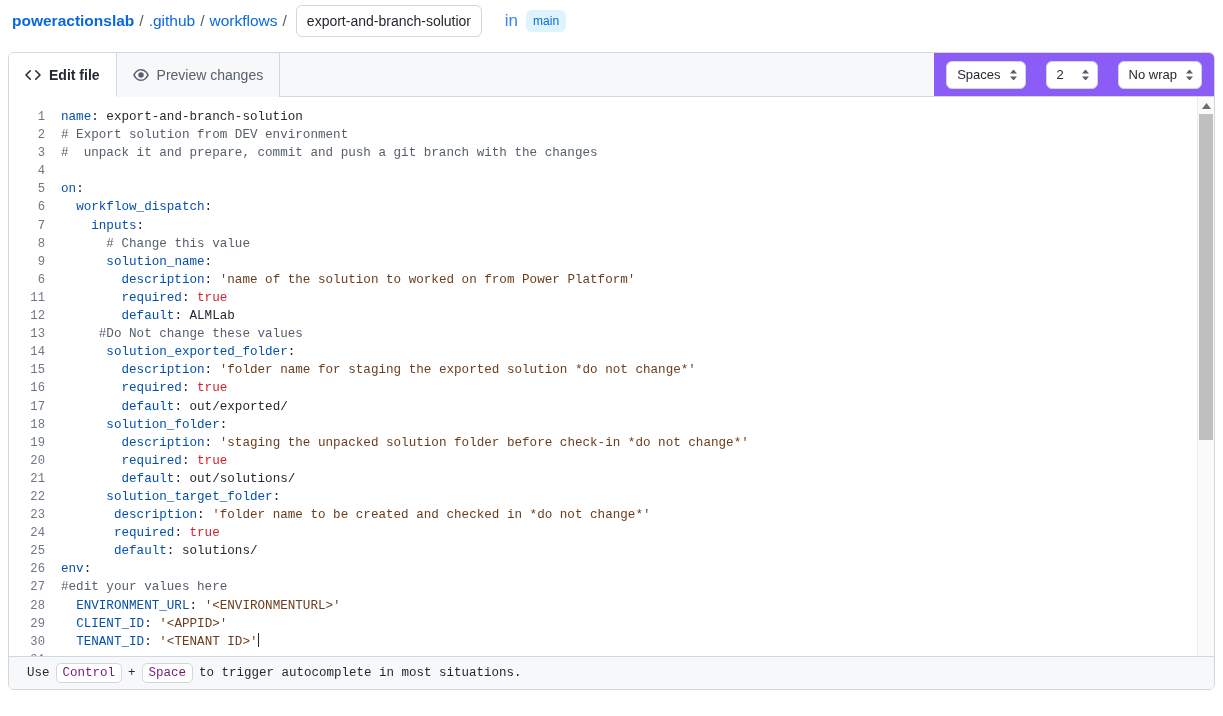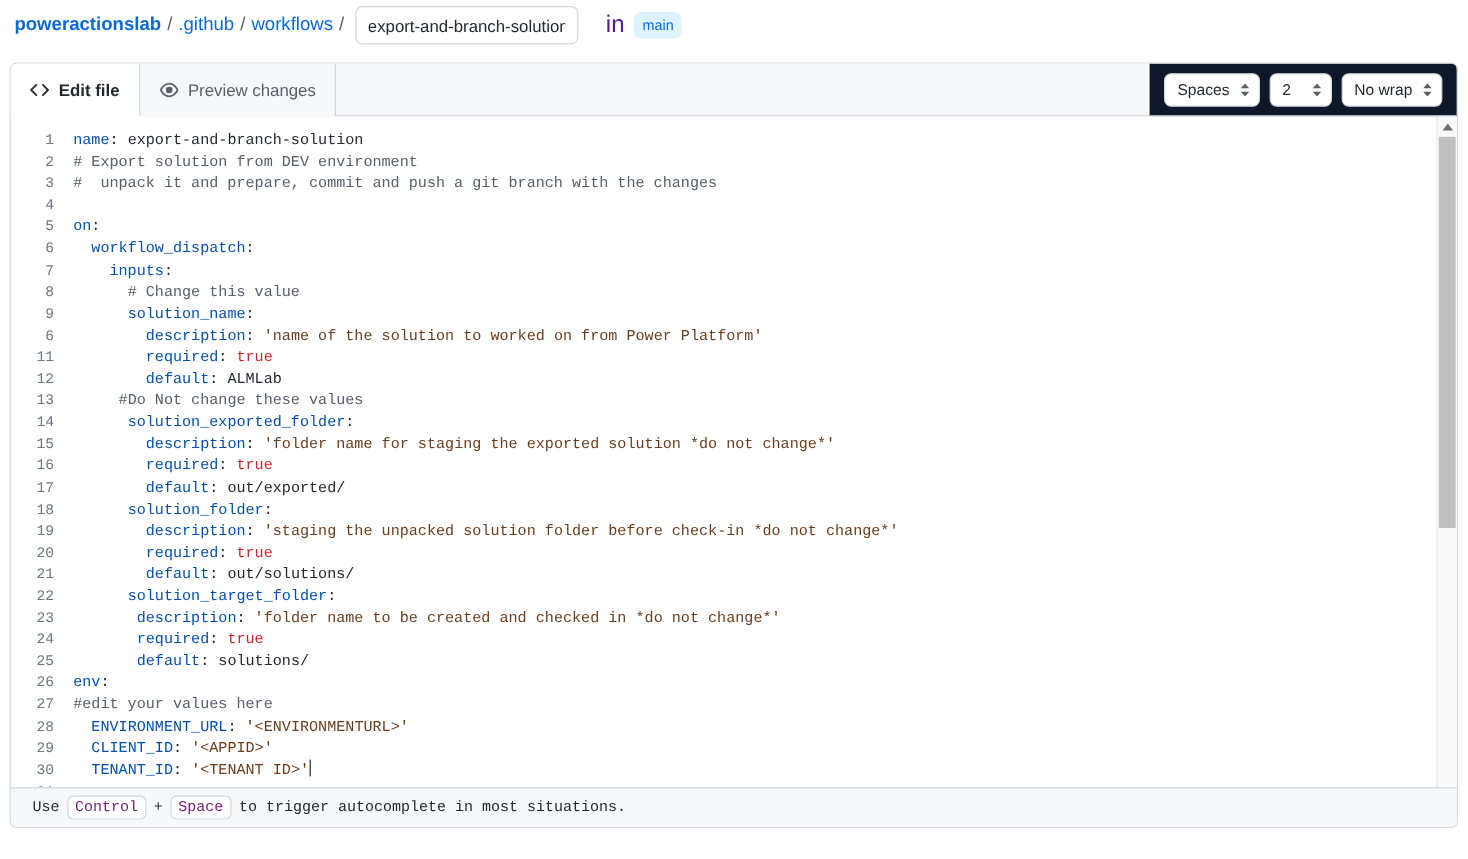--- a/index.html
+++ b/index.html
@@ -22,21 +22,21 @@
   .crumb-link.strong { font-weight: 700; }
   .crumb-sep { color: #57606a; margin: 0 5px; }
   .filename-input {
     margin-left: 4px;
     width: 186px; height: 32px;
     border: 1px solid #d0d7de; border-radius: 6px;
     background: #fff; color: #24292f;
     font-family: "Liberation Sans", sans-serif; font-size: 14px;
     padding: 0 10px; outline: none;
   }
-  .in-word { margin: 0 8px 0 10px; color: #4c1d95; font-size: 20px; padding-left: 13px; }
+  .in-word { margin: 0 8px 0 10px; color: #3b82f6; font-size: 17px; padding-left: 13px; }
   .branch-badge {
     background: #ddf4ff; color: #0969da;
     border-radius: 6px; padding: 2px 7px;
     font-family: Liberation Sans, sans-serif; font-size: 12px;
     line-height: 18px; display: inline-block;
   }
 
   
   .editor-frame {
     position: absolute; left: 8px; top: 52px;
@@ -57,22 +57,22 @@
     cursor: pointer; background: #f6f8fa;
     margin-bottom: -1px;
   }
   .tab.active {
     background: #fff; color: #24292f; font-weight: 600;
     border-bottom: 1px solid #fff;
   }
   .tab .ic { display: flex; align-items: center; }
   .tabbar-spacer { flex: 1; background: #f6f8fa; border-bottom: 1px solid #d0d7de; margin-bottom:-1px;}
   .tab-right {
-    display: flex; align-items: center; gap: 8px;
-    padding: 0 12px; background: #0f172a;
+    display: flex; align-items: center; gap: 20px;
+    padding: 0 12px; background: #8b5cf6;
     border-bottom: 1px solid #d0d7de; margin-bottom: -1px;
   }
   .sel {
     position: relative; display: flex; align-items: center;
     height: 28px; border: 1px solid #d0d7de; border-radius: 6px;
     background: #fff; font-size: 13px; color: #24292f;
     padding: 0 24px 0 10px; cursor: pointer; white-space: nowrap;
   }
   .sel.w-sm { min-width: 52px; }
   .sel .caret {

